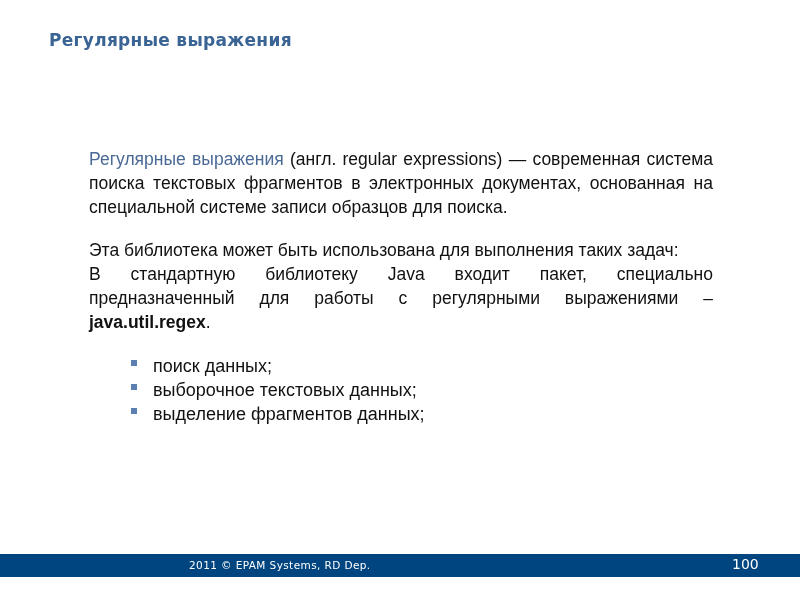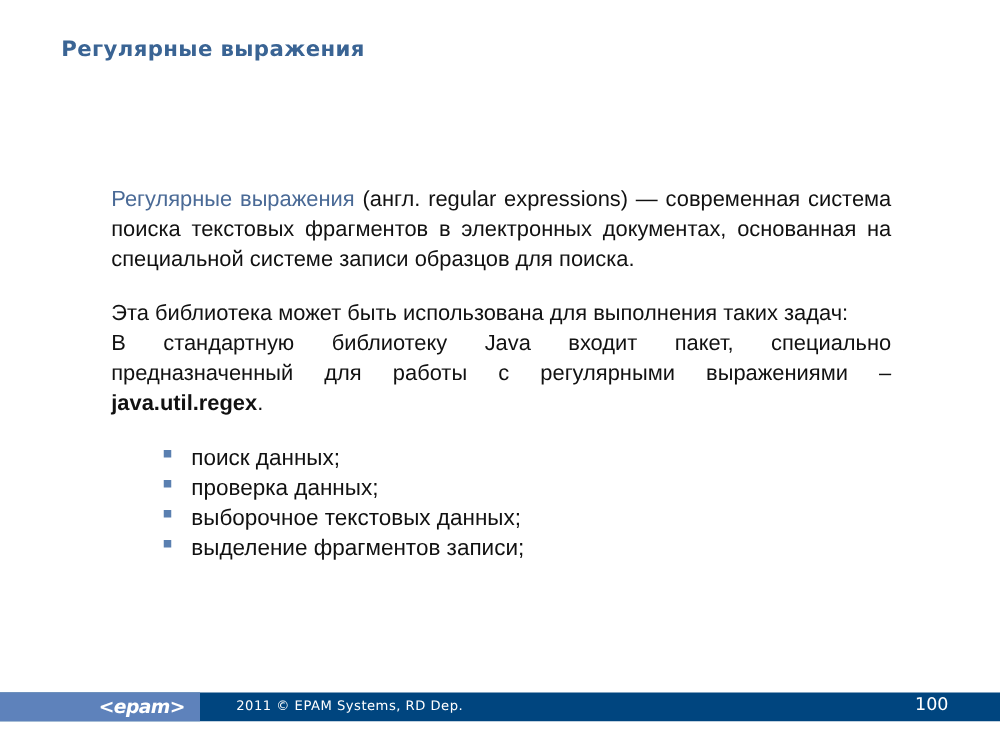--- a/index.html
+++ b/index.html
@@ -25,25 +25,21 @@
 <body>
 
 <div class="title">Регулярные выражения</div>
 
 <div class="content">
   <p class="para p1"><span class="hl">Регулярные выражения</span><span> (англ. regular expressions) — современная система поиска текстовых фрагментов в электронных документах, основанная на специальной системе записи образцов для поиска.</span></p>
   <p class="para p3">Эта библиотека может быть использована для выполнения таких задач:</p>
   <p class="para p2"><span>В стандартную библиотеку Java входит пакет, специально предназначенный для работы с регулярными выражениями – </span><span class="bold">java.util.regex</span><span>.</span></p>
   <ul class="bullets">
     <li><span class="sq"></span><span>поиск данных;</span></li>
-    <li><span class="sq"></span><span>проверка данных;</span></li>
     <li><span class="sq"></span><span>выборочное текстовых данных;</span></li>
-    <li><span class="sq"></span><span>выделение фрагментов записи;</span></li>
+    <li><span class="sq"></span><span>выделение фрагментов данных;</span></li>
   </ul>
 </div>
 
 <div class="footer">
-  <div class="footer-logo-box">
-    <span class="footer-logo">&lt;epam&gt;</span>
-  </div>
   <span class="footer-copy">2011 © EPAM Systems, RD Dep.</span>
   <span class="footer-page">100</span>
 </div>
 
 </body></html>

